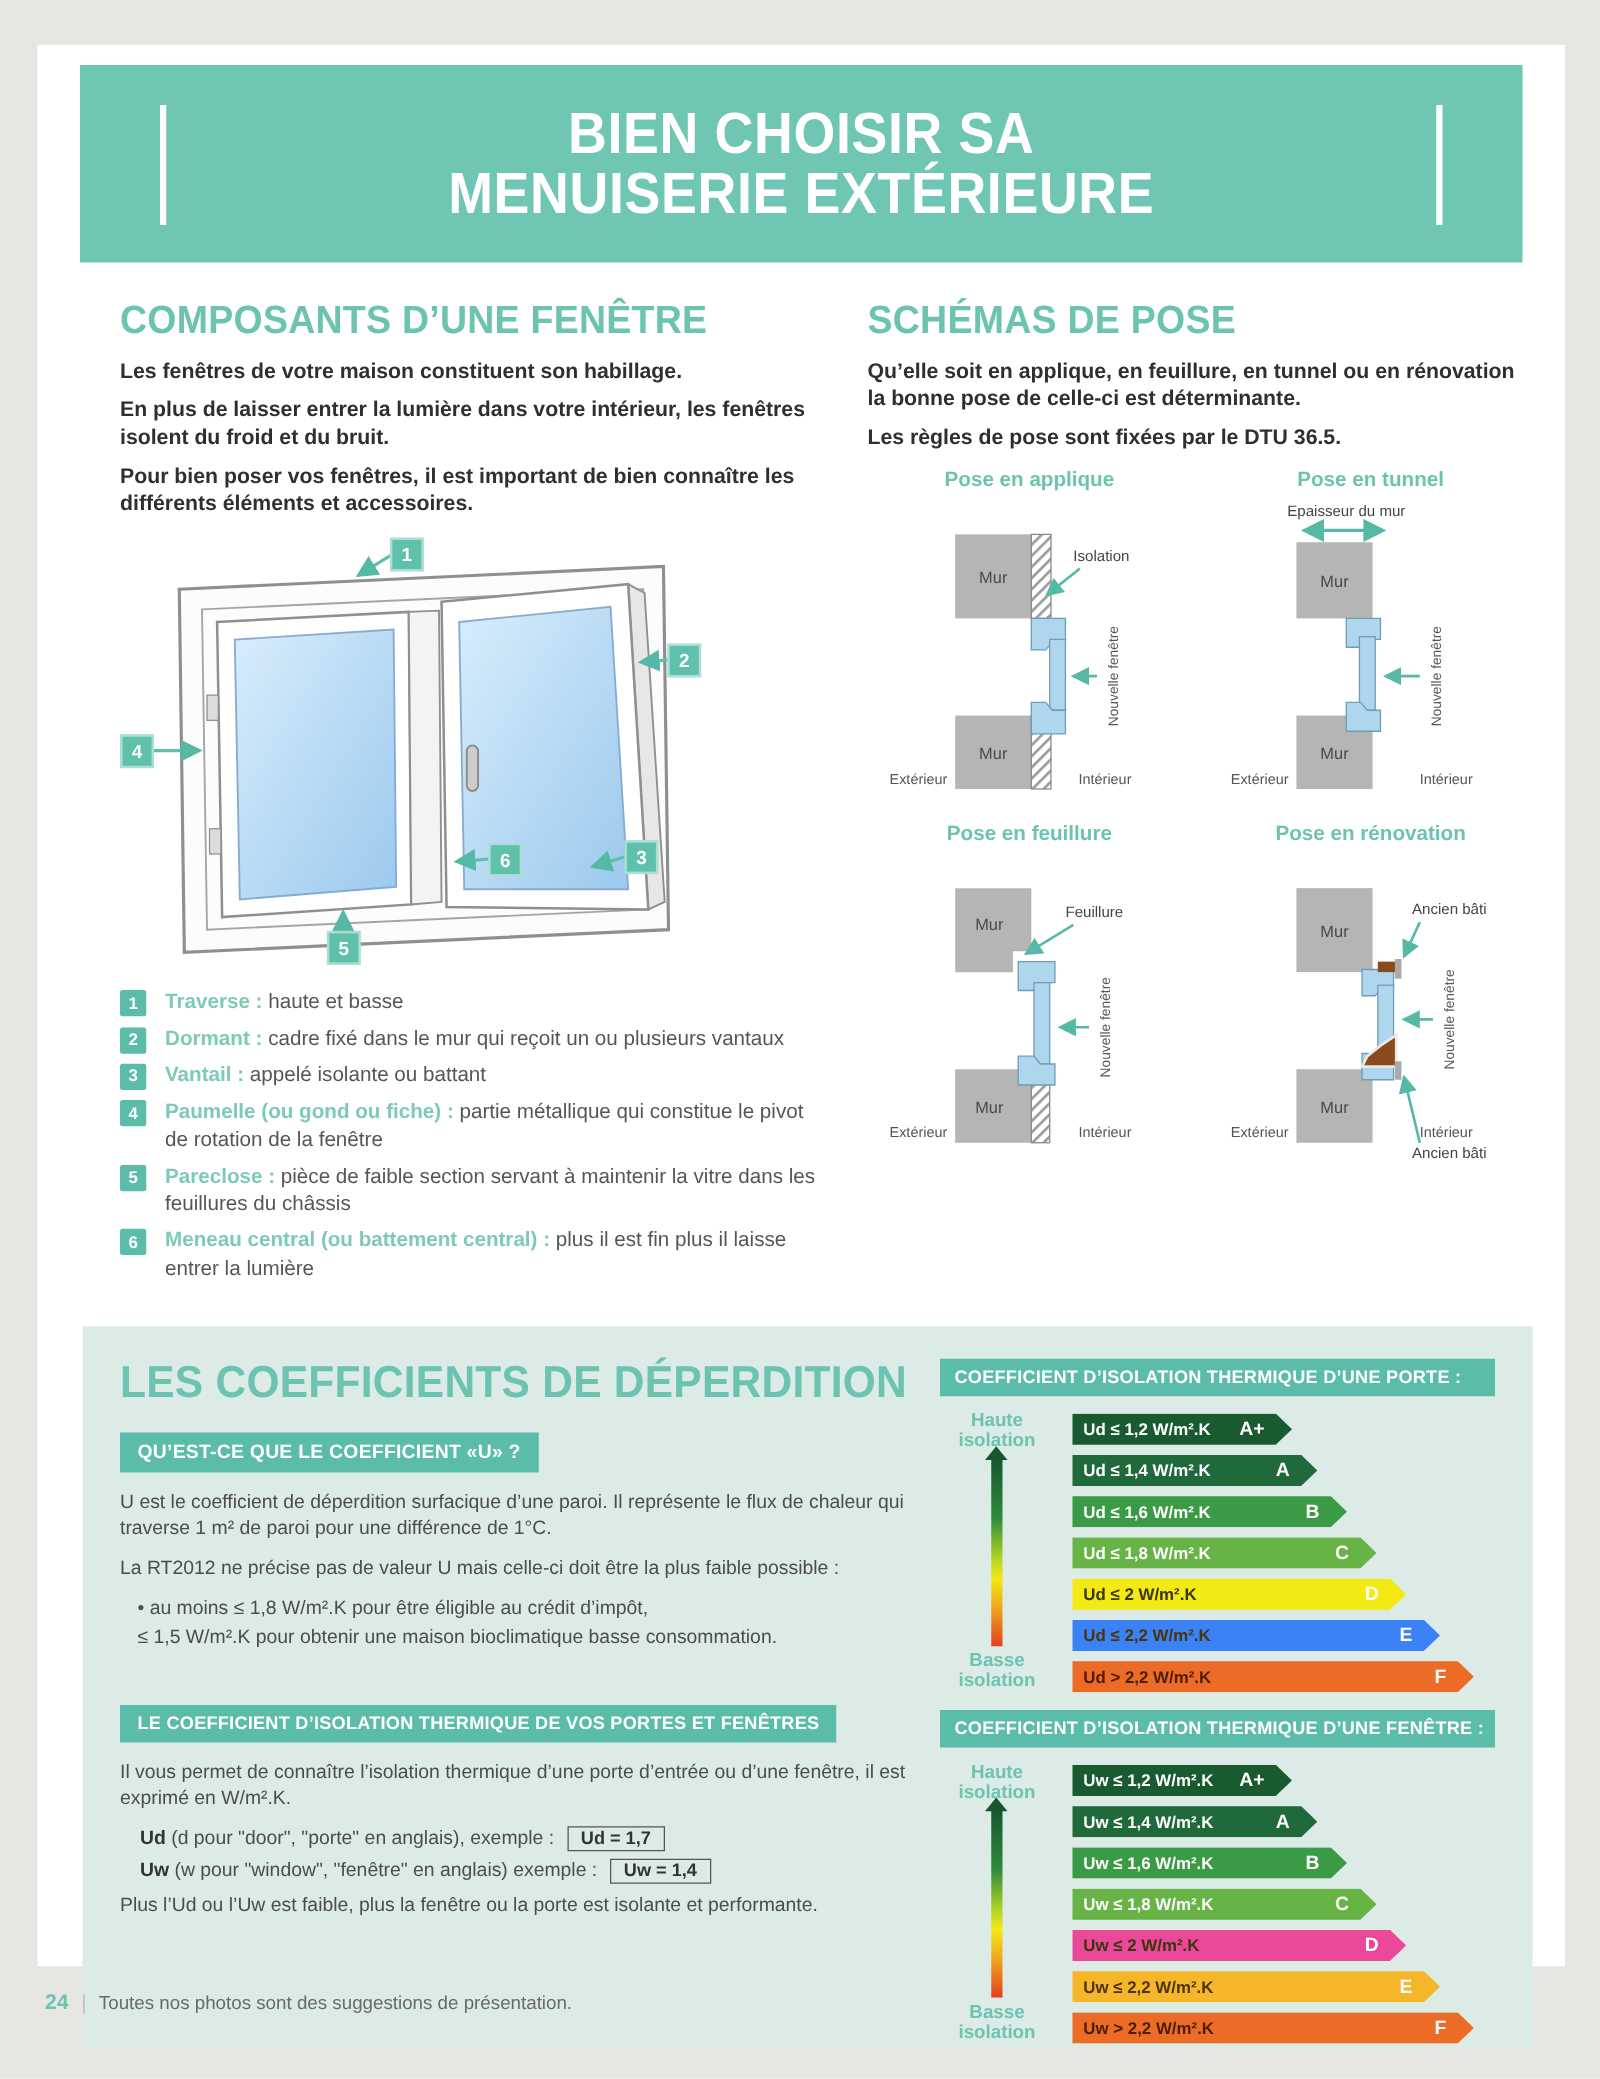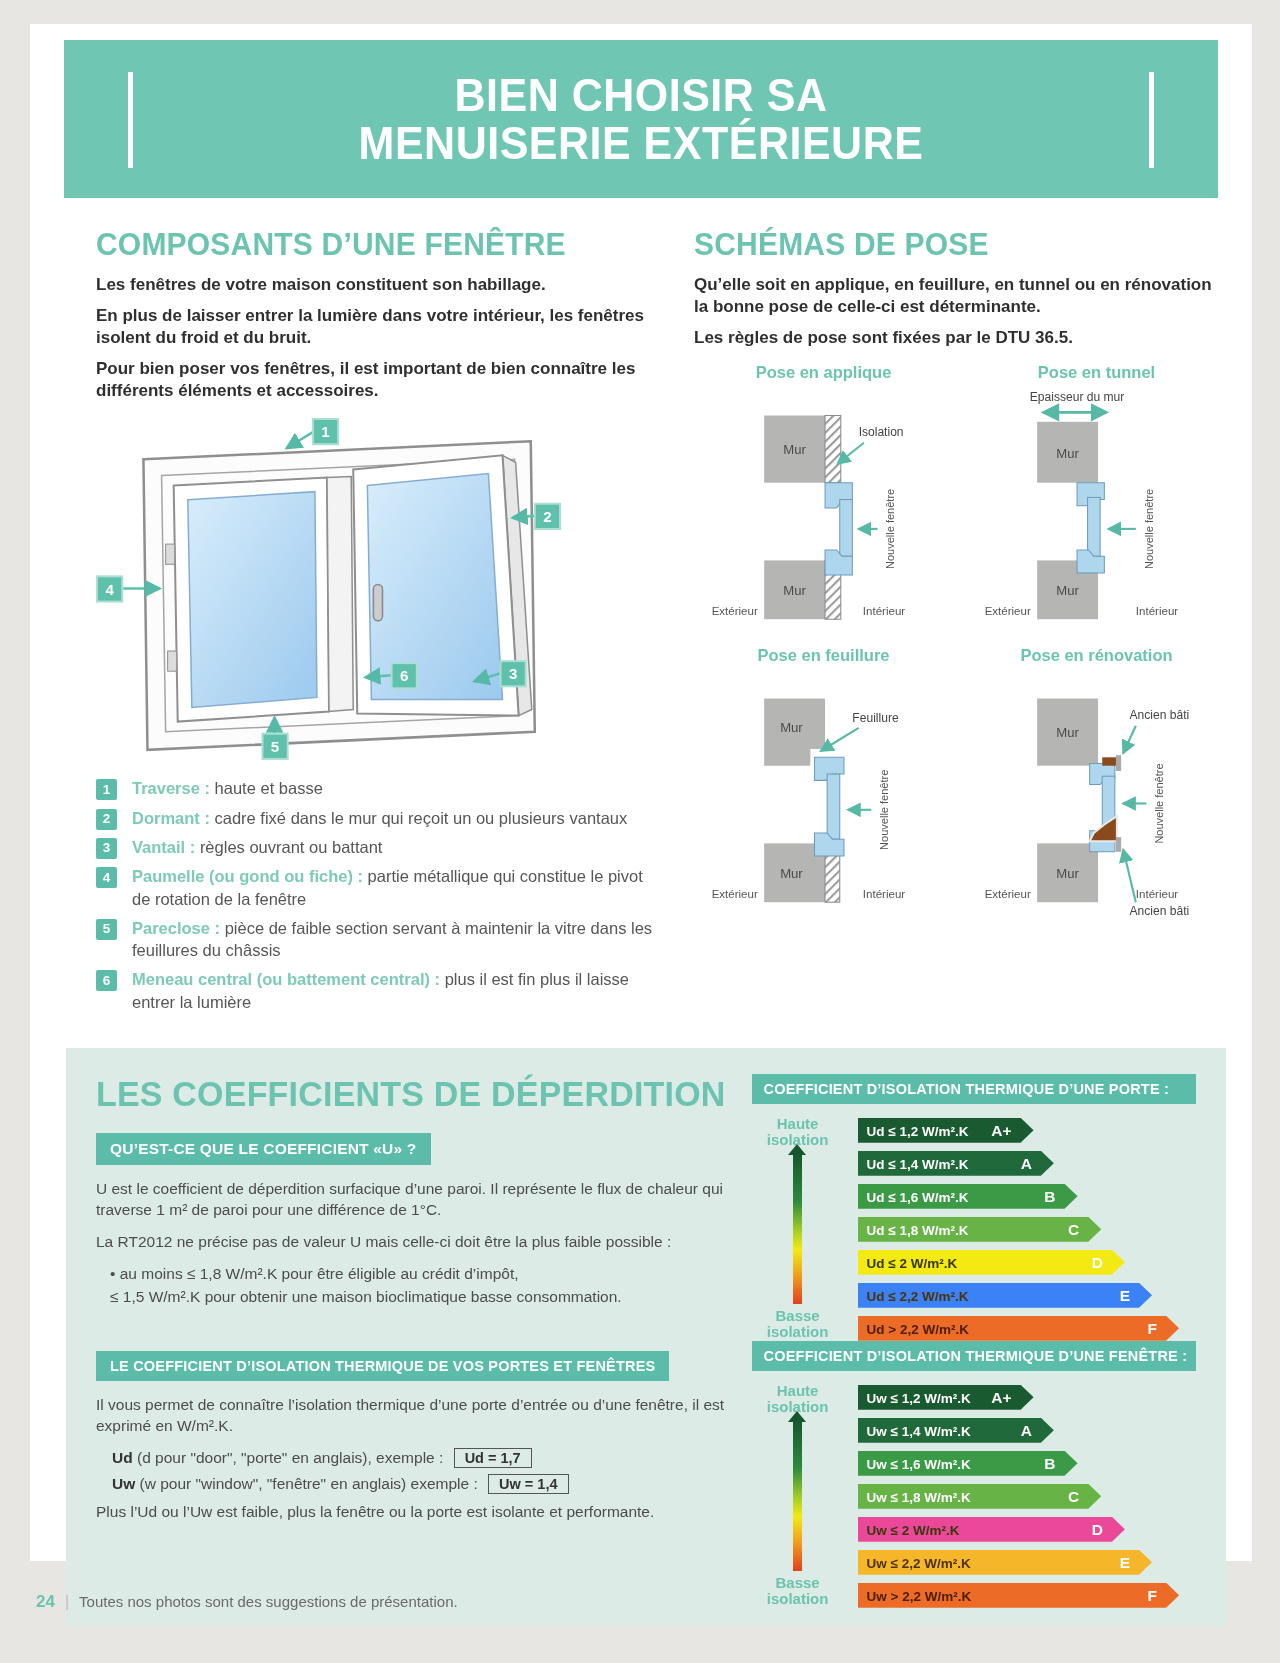--- a/index.html
+++ b/index.html
@@ -13,21 +13,21 @@
     --text-body:#4c4c4c;
   }
   *{margin:0;padding:0;box-sizing:border-box;}
   html,body{width:1280px;}
   body{
     font-family:"Liberation Sans","DejaVu Sans",sans-serif;
     background:var(--page-bg);
     width:1280px;height:1663px;position:relative;overflow:hidden;
   }
   .sheet{
-    position:absolute;left:30px;top:24px;width:1222px;height:1537px;
+    position:absolute;left:30px;top:36px;width:1222px;height:1537px;
     background:#ffffff;
   }
   .flag{position:absolute;left:16px;top:22px;width:13px;height:10px;}
   .flag .s1{height:3px;background:#3a5a9b;}
   .flag .s2{height:3px;background:#f2f2f2;}
   .flag .s3{height:3px;background:#c0392b;}
 
   
   .banner{
     margin:16px 34px 0 34px;height:158px;background:var(--accent);
@@ -94,21 +94,21 @@
   .uline{font-size:15.5px;color:var(--text-body);margin:2px 0 6px 16px;}
   .uline .b{font-weight:bold;color:#333;}
   .ubox{
     display:inline-block;border:1.5px solid #555;padding:1px 10px;margin-left:6px;
     font-weight:bold;font-size:14.5px;color:#333;background:#fff0;
   }
   .chart-head{
     background:var(--accent-dark);color:#fff;font-weight:bold;font-size:14.5px;
     padding:7px 12px;margin-bottom:12px;letter-spacing:.2px;white-space:nowrap;
   }
-  .chart{display:flex;gap:14px;}
+  .chart{display:flex;gap:14px;margin-bottom:14px;}
   .chart .scale{flex:0 0 92px;display:flex;flex-direction:column;align-items:center;}
   .scale .lbl{color:var(--teal-text);font-weight:bold;font-size:15px;text-align:center;line-height:1.1;}
   .scale .arrow{
     width:9px;flex:1;margin:4px 0;position:relative;
     background:linear-gradient(to bottom,#17552f 0%,#2e8a3c 32%,#a8cf27 52%,#f2ea12 64%,#f0a31f 80%,#e2401d 100%);
   }
   .scale .arrow::before{
     content:"";position:absolute;top:-9px;left:-5px;border:9.5px solid transparent;
     border-top:none;border-bottom:11px solid #17552f;
   }
@@ -223,21 +223,21 @@
           <span class="desc">haute et basse</span>
         </div>
         <div class="item">
           <span class="num">2</span>
           <span class="term">Dormant :</span>
           <span class="desc">cadre fixé dans le mur qui reçoit un ou plusieurs vantaux</span>
         </div>
         <div class="item">
           <span class="num">3</span>
           <span class="term">Vantail :</span>
-          <span class="desc">règles ouvrant ou battant</span>
+          <span class="desc">appelé isolante ou battant</span>
         </div>
         <div class="item">
           <span class="num">4</span>
           <span class="term">Paumelle (ou gond ou fiche) :</span>
           <span class="desc">partie métallique qui constitue le pivot de rotation de la fenêtre</span>
         </div>
         <div class="item">
           <span class="num">5</span>
           <span class="term">Pareclose :</span>
           <span class="desc">pièce de faible section servant à maintenir la vitre dans les feuillures du châssis</span>

